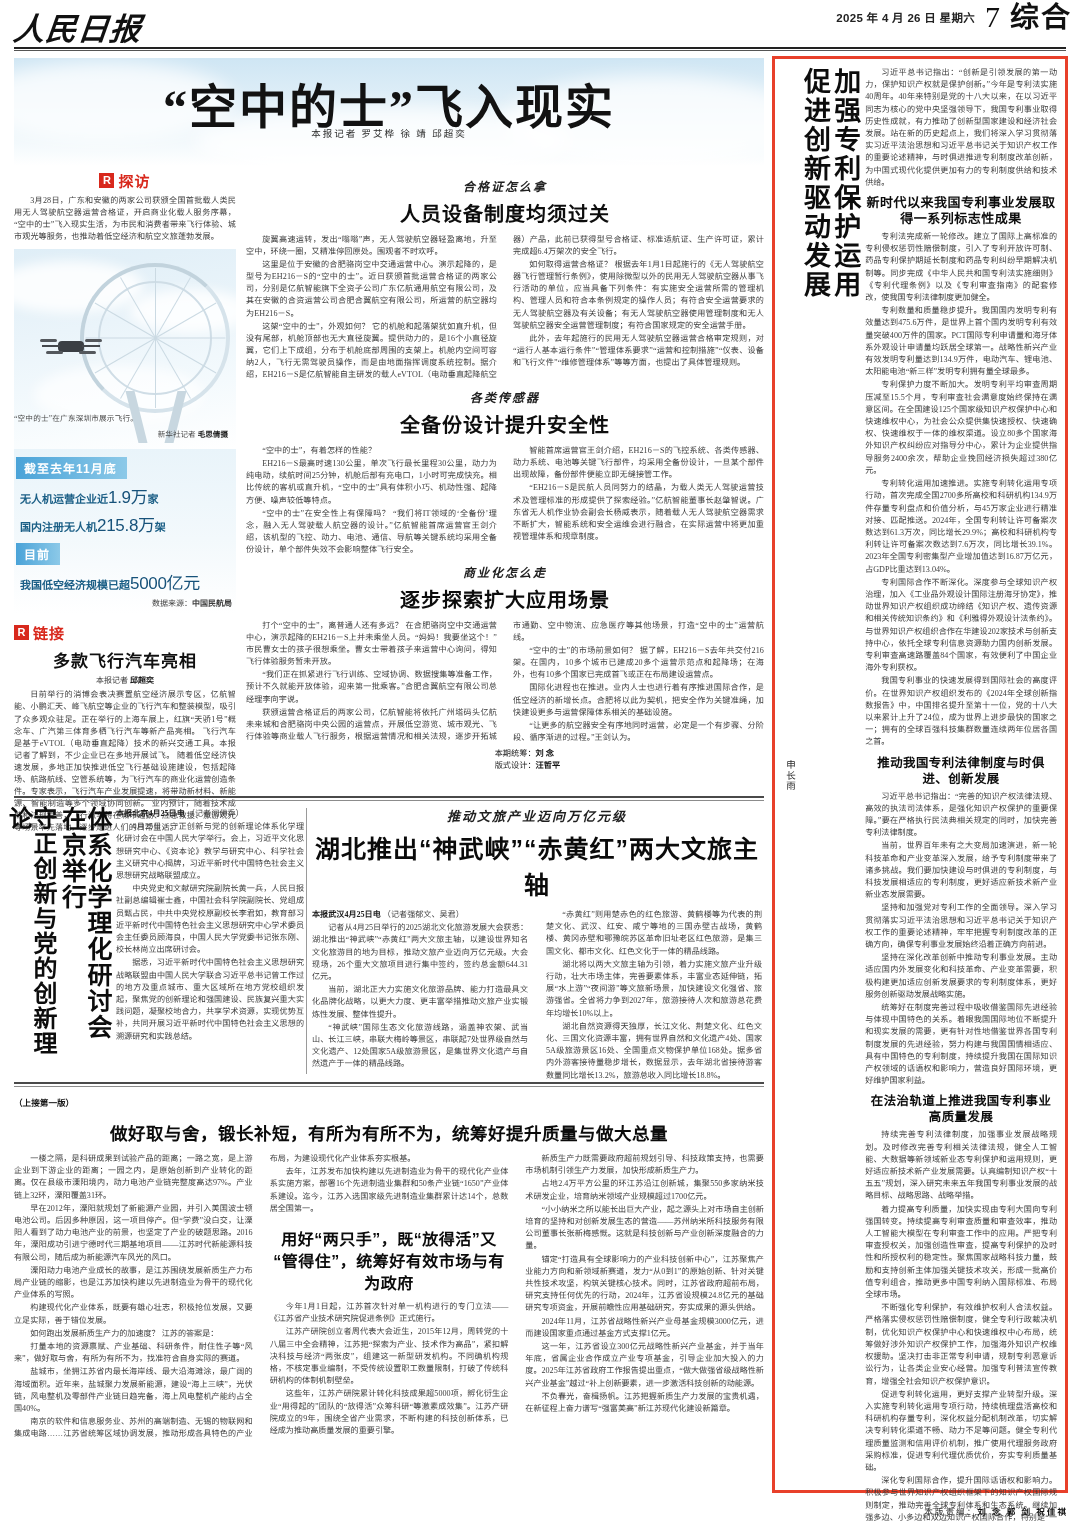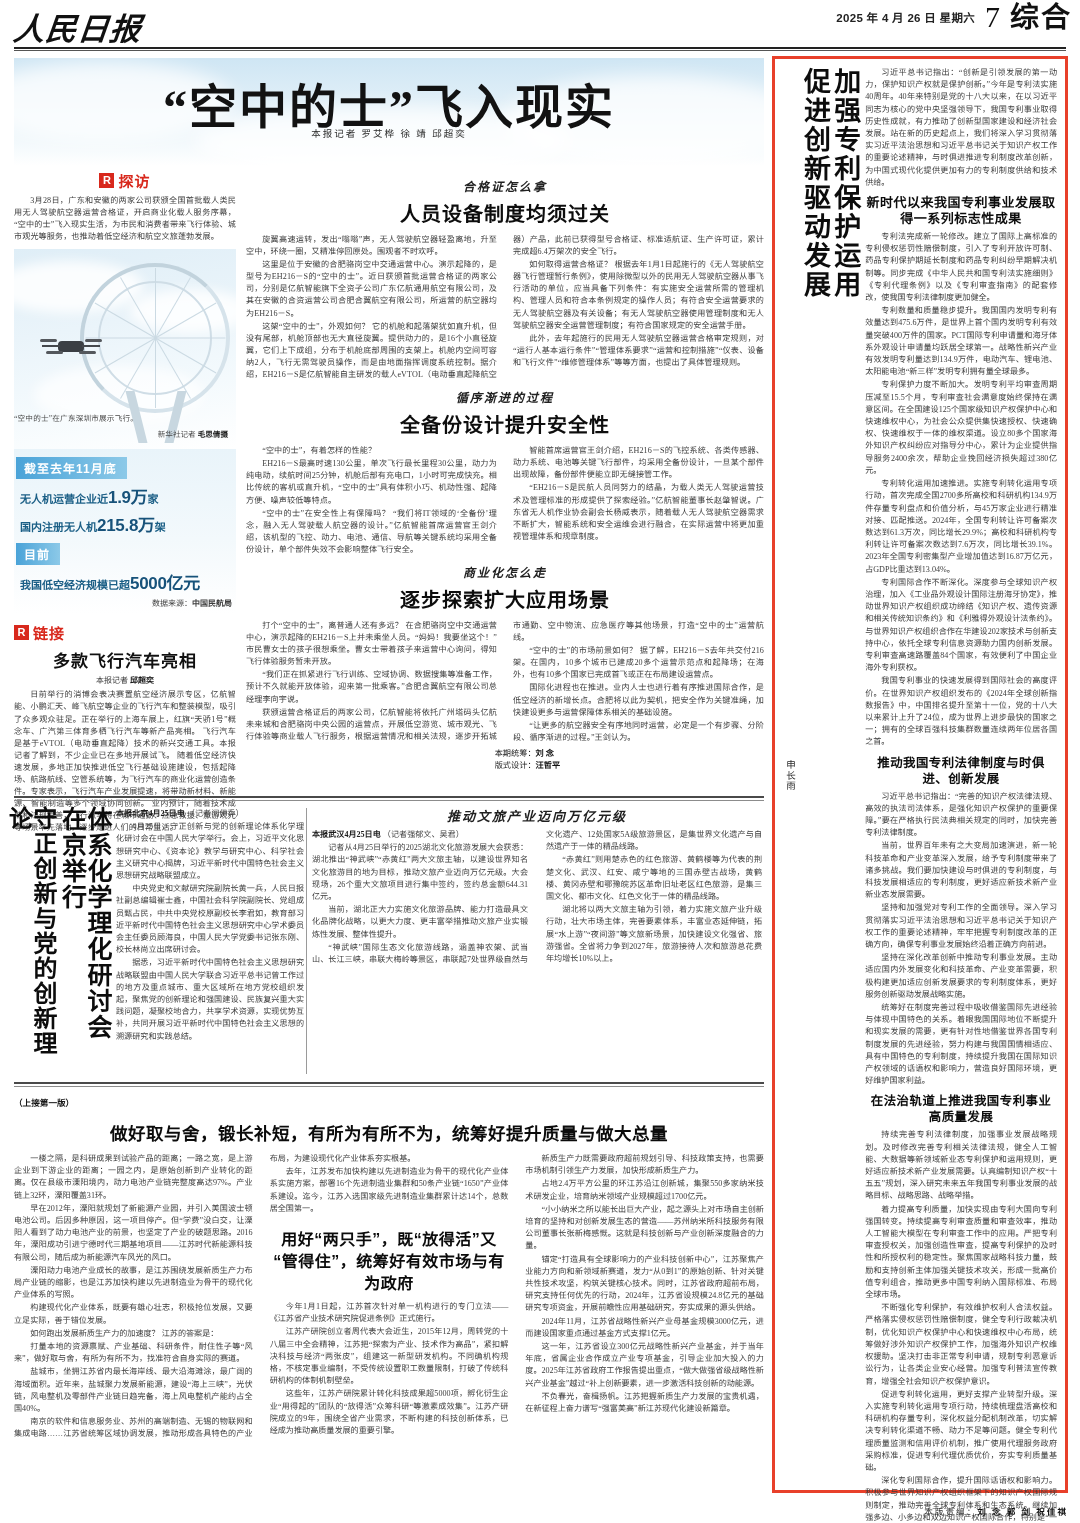--- a/index.html
+++ b/index.html
@@ -123,21 +123,21 @@
     display:inline-block; background: linear-gradient(90deg,#4aa3d8,#8cc9e8);
     color:#fff; font-size:12px; font-weight:700; letter-spacing:1px;
     padding: 2px 10px 3px 8px; margin: 4px 0 4px 2px;
     font-family:"Liberation Sans", sans-serif;
   }
   .stat-line {
     font-size:11px; color:#1b5f86; font-weight:700; padding-left:6px; margin-bottom:3px;
     font-family:"Liberation Sans", sans-serif; white-space:nowrap;
   }
   .stat-line .big {
-    font-size:17px; color:#17527a; font-weight:700; letter-spacing:-.3px;
+    font-size:17px; color:#17527a; font-weight:400; letter-spacing:-.3px;
   }
   .stat-src { text-align:right; font-size:8px; color:#3d3d3d; padding-right:4px; margin-top:3px; }
   .stat-src b { font-weight:700; }
 
   
   .link-sec { margin-top:8px; }
   .link-title {
     text-align:center; font-size:17px; font-weight:700; letter-spacing:1px;
     margin: 4px 0 2px; color:#101010; font-family:"Liberation Serif", serif;
   }
@@ -378,21 +378,21 @@
       <div class="two-col body-text">
         <p>旋翼高速运转，发出“嗡嗡”声，无人驾驶航空器轻盈离地，升至空中，环绕一圈，又精准停回原处。围观者不时欢呼。</p>
         <p>这里是位于安徽的合肥骆岗空中交通运营中心。演示起降的，是型号为EH216－S的“空中的士”。近日获颁首批运营合格证的两家公司，分别是亿航智能旗下全资子公司广东亿航通用航空有限公司，及其在安徽的合资运营公司合肥合翼航空有限公司，所运营的航空器均为EH216－S。</p>
         <p>这架“空中的士”，外观如何？ 它的机舱和起落架犹如直升机，但没有尾部，机舱顶部也无大直径旋翼。提供动力的，是16个小直径旋翼，它们上下成组，分布于机舱底部周围的支架上。机舱内空间可容纳2人，飞行无需驾驶员操作，而是由地面指挥调度系统控制。据介绍，EH216－S是亿航智能自主研发的载人eVTOL（电动垂直起降航空器）产品，此前已获得型号合格证、标准适航证、生产许可证，累计完成超6.4万架次的安全飞行。</p>
         <p>如何取得运营合格证？ 根据去年1月1日起施行的《无人驾驶航空器飞行管理暂行条例》，使用除微型以外的民用无人驾驶航空器从事飞行活动的单位，应当具备下列条件：有实施安全运营所需的管理机构、管理人员和符合本条例规定的操作人员；有符合安全运营要求的无人驾驶航空器及有关设备；有无人驾驶航空器使用管理制度和无人驾驶航空器安全运营管理制度；有符合国家规定的安全运营手册。</p>
         <p>此外，去年起施行的民用无人驾驶航空器运营合格审定规则，对“运行人基本运行条件”“管理体系要求”“运营和控制措施”“仪表、设备和飞行文件”“维修管理体系”等等方面，也提出了具体管理规则。</p>
       </div>
     </div>
 
     <div>
-      <div class="sub-kicker">循序渐进的过程</div>
+      <div class="sub-kicker">各类传感器</div>
       <div class="sub-title">全备份设计提升安全性</div>
       <div class="two-col body-text">
         <p>“空中的士”，有着怎样的性能？</p>
         <p>EH216－S最高时速130公里，单次飞行最长里程30公里，动力为纯电动，续航时间25分钟，机舱后部有充电口，1小时可完成快充。相比传统的客机或直升机，“空中的士”具有体积小巧、机动性强、起降方便、噪声较低等特点。</p>
         <p>“空中的士”在安全性上有保障吗？ “我们将IT领域的‘全备份’理念，融入无人驾驶载人航空器的设计。”亿航智能首席运营官王剑介绍，该机型的飞控、动力、电池、通信、导航等关键系统均采用全备份设计，单个部件失效不会影响整体飞行安全。</p>
         <p>智能首席运营官王剑介绍，EH216－S的飞控系统、各类传感器、动力系统、电池等关键飞行部件，均采用全备份设计，一旦某个部件出现故障，备份部件便能立即无缝接管工作。</p>
         <p>“EH216－S是民航人员同努力的结晶，为载人类无人驾驶运营技术及管理标准的形成提供了探索经验。”亿航智能董事长赵肇智说。广东省无人机作业协会副会长杨威表示，随着载人无人驾驶航空器需求不断扩大，智能系统和安全运维会进行融合，在实际运营中将更加重视管理体系和规章制度。</p>
       </div>
     </div>
 
@@ -476,30 +476,32 @@
         <span>（记者闫伊乔）</span>
       </p>
       <p>4月25日，守正创新与党的创新理论体系化学理化研讨会在中国人民大学举行。会上，习近平文化思想研究中心、《资本论》教学与研究中心、科学社会主义研究中心揭牌，习近平新时代中国特色社会主义思想研究战略联盟成立。</p>
       <p>中央党史和文献研究院副院长黄一兵，人民日报社副总编辑崔士鑫，中国社会科学院副院长、党组成员甄占民，中共中央党校原副校长李君如，教育部习近平新时代中国特色社会主义思想研究中心学术委员会主任委员顾海良，中国人民大学党委书记张东刚、校长林尚立出席研讨会。</p>
       <p>据悉，习近平新时代中国特色社会主义思想研究战略联盟由中国人民大学联合习近平总书记曾工作过的地方及重点城市、重大区域所在地方党校组织发起，聚焦党的创新理论和强国建设、民族复兴重大实践问题，凝聚校地合力，共享学术资源，实现优势互补，共同开展习近平新时代中国特色社会主义思想的溯源研究和实践总结。</p>
     </div>
   </div>
 
   <div class="blk-hubei">
     <div class="hb-kicker">推动文旅产业迈向万亿元级</div>
+    <div class="hb-title">湖北推出“神武峡”“赤黄红”两大文旅主轴</div>
     <div class="hb-body">
       <p style="text-indent:0;">
         <b class="lead-in">本报武汉4月25日电</b>
         <span>（记者强郁文、吴君）</span>
       </p>
       <p>记者从4月25日举行的2025湖北文化旅游发展大会获悉：湖北推出“神武峡”“赤黄红”两大文旅主轴，以建设世界知名文化旅游目的地为目标，推动文旅产业迈向万亿元级。大会现场，26个重大文旅项目进行集中签约，签约总金额644.31亿元。</p>
       <p>当前，湖北正大力实施文化旅游品牌、能力打造最具文化品牌化战略，以更大力度、更丰富举措推动文旅产业实锻炼性发展、整体性提升。</p>
       <p>“神武峡”国际生态文化旅游线路，涵盖神农架、武当山、长江三峡，串联大梅岭等景区，串联起7处世界级自然与文化遗产、12处国家5A级旅游景区，是集世界文化遗产与自然遗产于一体的精品线路。</p>
       <p>“赤黄红”则用楚赤色的红色旅游、黄鹤楼等为代表的荆楚文化、武汉、红安、咸宁等地的三国赤壁古战场，黄鹤楼、黄冈赤壁和鄂豫皖苏区革命旧址老区红色旅游，是集三国文化、都市文化、红色文化于一体的精品线路。</p>
       <p>湖北将以两大文旅主轴为引领，着力实施文旅产业升级行动，壮大市场主体，完善要素体系，丰富业态延伸链，拓展“水上游”“夜间游”等文旅新场景，加快建设文化强省、旅游强省。全省将力争到2027年，旅游接待人次和旅游总花费年均增长10%以上。</p>
+      <p>湖北自然资源得天独厚，长江文化、荆楚文化、红色文化、三国文化资源丰富，拥有世界自然和文化遗产4处、国家5A级旅游景区16处、全国重点文物保护单位168处。据多省内外游客接待量稳步增长，数据显示，去年湖北省接待游客数量同比增长13.2%，旅游总收入同比增长18.8%。</p>
     </div>
   </div>
 
   <div class="blk-cont">
     <div class="cont-from">（上接第一版）</div>
     <div class="cont-h">做好取与舍，锻长补短，有所为有所不为，统筹好提升质量与做大总量</div>
     <div class="cont-cols">
       <p>一楼之隔，是科研成果到试验产品的距离；一路之宽，是上游企业到下游企业的距离；一园之内，是原始创新到产业转化的距离。仅在县级市溧阳境内，动力电池产业链完整度高达97%。产业链上32环，溧阳覆盖31环。</p>
       <p>早在2012年，溧阳就规划了新能源产业园，并引入美国波士顿电池公司。后因多种原因，这一项目停产。但“学费”没白交，让溧阳人看到了动力电池产业的前景，也坚定了产业的破题思路。2016年，溧阳成功引进宁德时代三期基地项目——江苏时代新能源科技有限公司，随后成为新能源汽车风光的风口。</p>
       <p>溧阳动力电池产业成长的故事，是江苏围绕发展新质生产力布局产业链的缩影，也是江苏加快构建以先进制造业为骨干的现代化产业体系的写照。</p>

